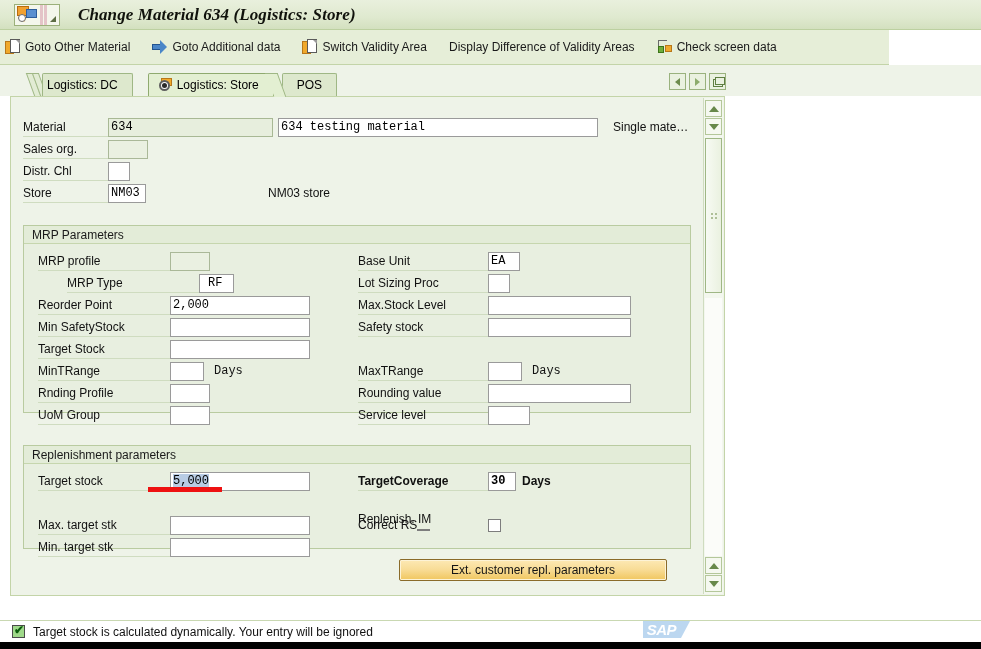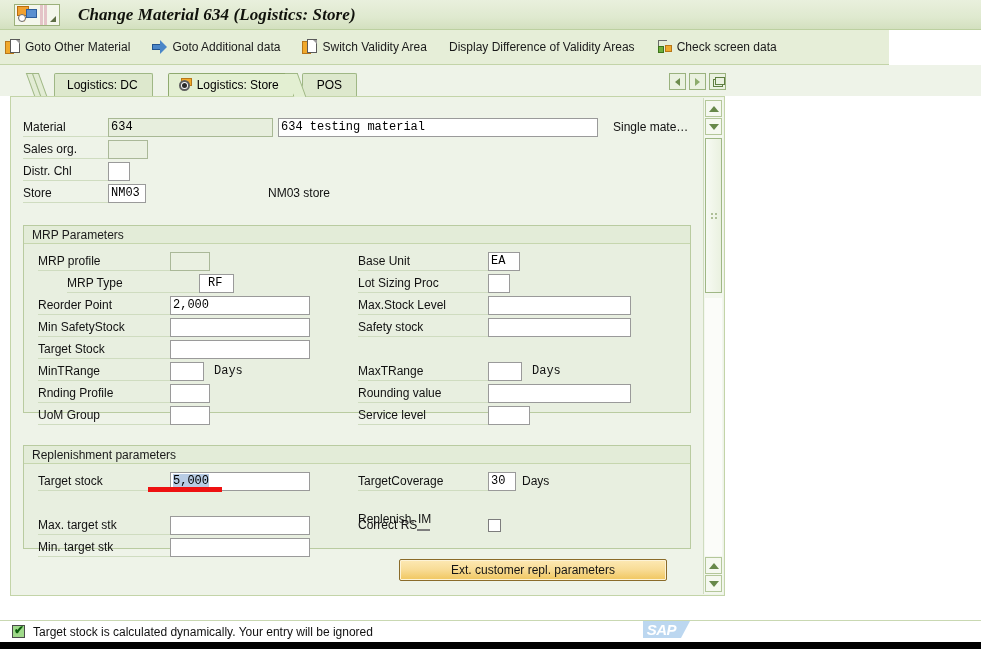--- a/index.html
+++ b/index.html
@@ -304,21 +304,21 @@
       <span>Check screen data</span>
     </div>
   </div>
 
   <div class="tabzone">
     <div class="tabs">
       <div class="tab-stack">
           <i></i>
           <i></i>
         </div>
-      <div class="tab" style="padding-left:12px;margin-left:12px;">
+      <div class="tab" style="padding-left:4px;">
         <span>Logistics: DC</span>
         <span class="skew"></span>
       </div>
       <div class="tab active" style="margin-left:16px;">
         <span class="tab-radio">
           <i class="rdo-sq"></i>
             <i class="rdo-c"></i>
             <i class="rdo-d"></i>
         </span>
         <span>Logistics: Store</span>
@@ -448,21 +448,21 @@
         </div>
         <div class="row" style="left:14px; top:47px;margin-top:44px;">
           <span class="lbl" style="width:132px;">Min. target stk</span>
           <span class="fld" style="width:140px;"></span>
         </div>
         <div class="row" style="left:14px; top:69px;">
           <span class="lbl" style="width:132px;">Max. target stk</span>
           <span class="fld" style="width:140px;"></span>
         </div>
 
-        <div class="row" style="left:334px; top:25px;">
+        <div class="row" style="left:334px; top:25px;font-weight:bold;">
           <span class="lbl" style="width:130px;">TargetCoverage</span>
           <span class="fld" style="width:28px;">30</span>
           <span class="plain" style="margin-left:6px;">Days</span>
         </div>
         <div class="row" style="left:334px; top:64px;flex-direction:column;">
           <span class="lbl" style="width:130px; border-bottom:none;">Replenish. IM</span>
           <span class="chk"></span>
         </div>
         <div class="row" style="left:334px; top:69px;">
           <span class="lbl" style="width:130px; border-bottom:none;">Correct RS</span>

